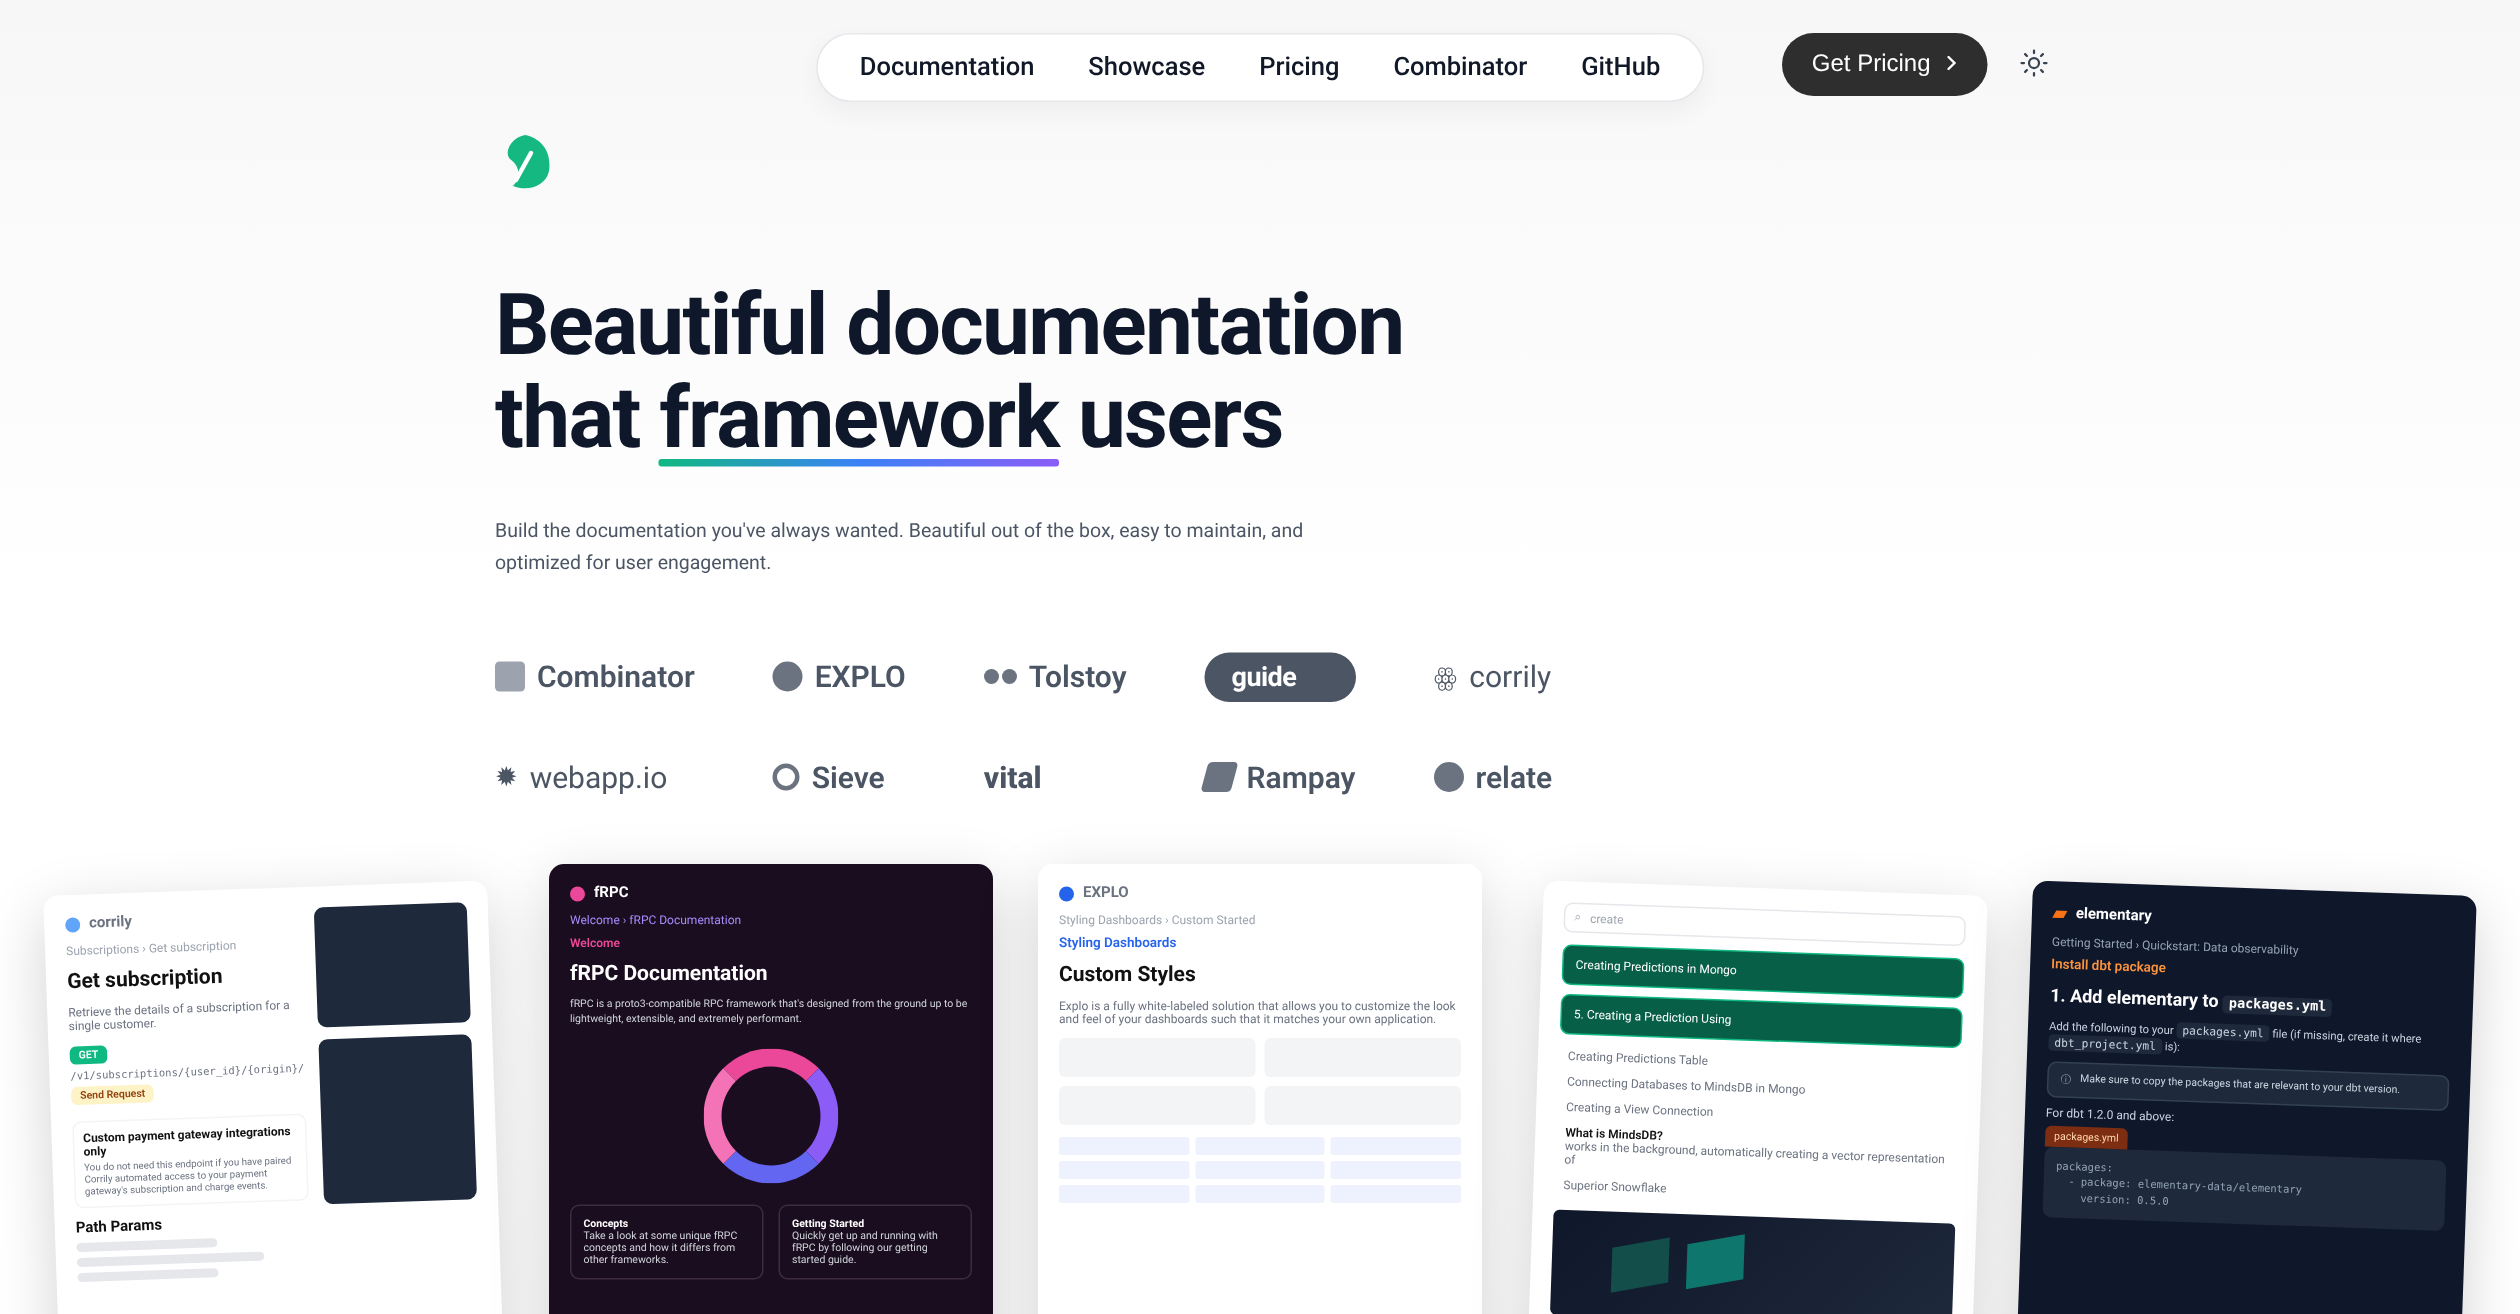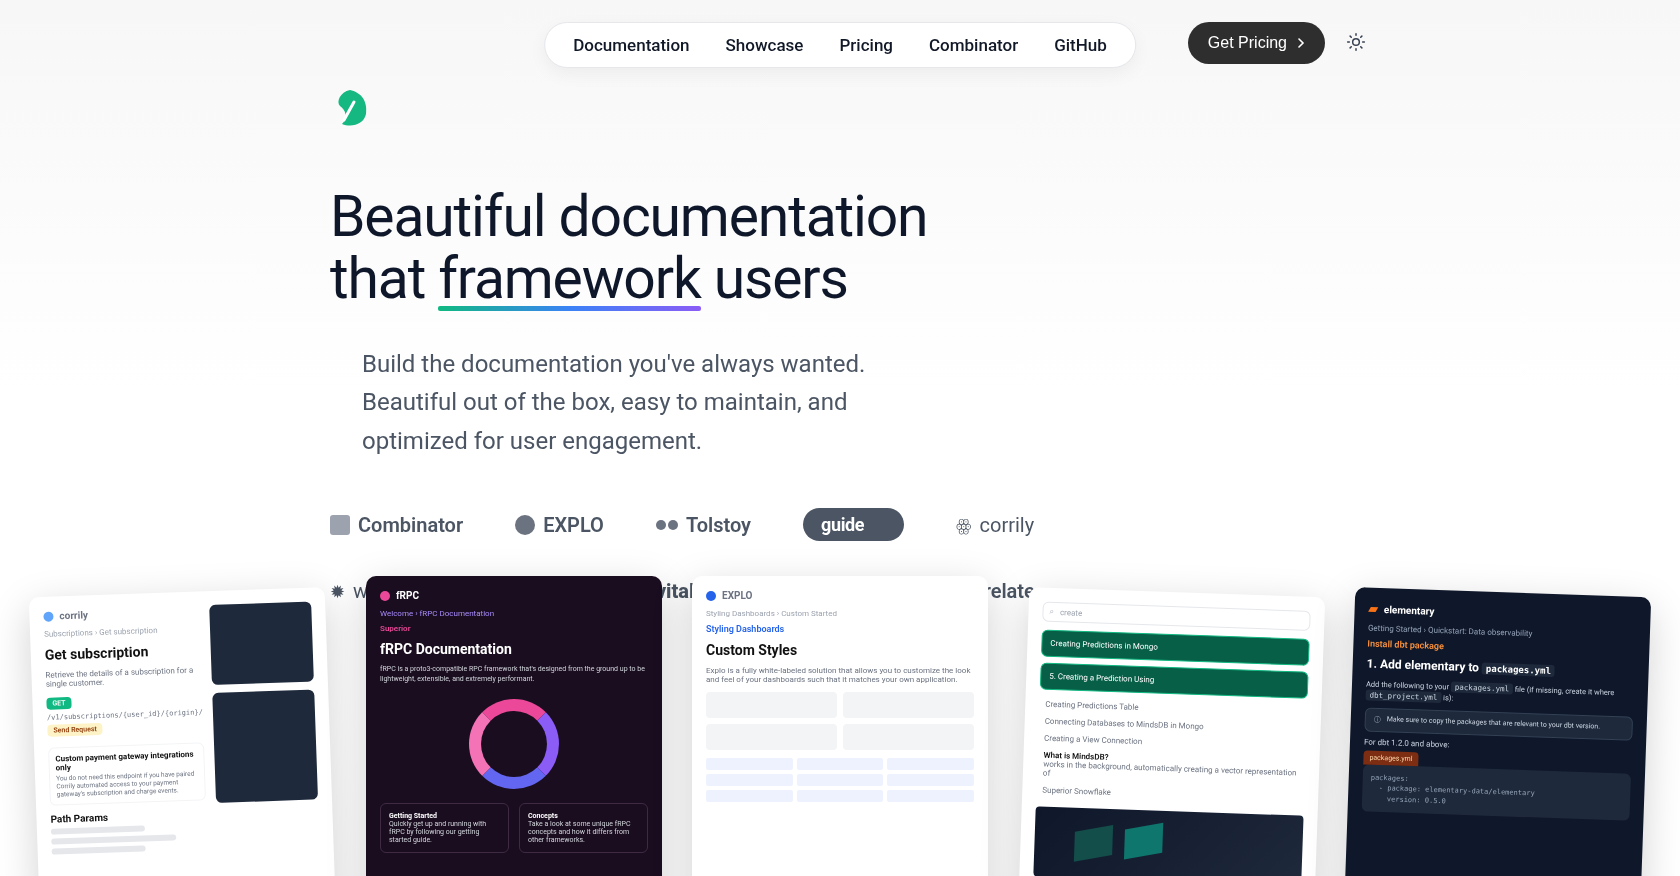--- a/index.html
+++ b/index.html
@@ -60,45 +60,44 @@
 }
 .content {
   position: absolute;
   left: 330px; top: 88px; width: 900px;
 }
 .logo {
   width: 40px; height: 40px; margin-bottom: 58px;
 }
 h1 {
   font-size: 57px;
-  font-weight: 400;
+  font-weight: 700;
   letter-spacing: -0.02em;
   line-height: 1.08;
   color: #0f172a;
 }
 h1 .line2 { display:block; }
 .underline-word {
   position: relative;
   display: inline-block;
 }
 .underline-word::after {
   content: '';
   position: absolute;
   left: 0; right: 0; bottom: -2px;
   height: 5px;
   background: linear-gradient(90deg,#10b981,#3b82f6,#8b5cf6);
   border-radius: 2px;
 }
 .subtext {
   margin-top: 36px;
-  font-size: 24px;
+  font-size: 13px;
   color: #4b5563;
   line-height: 1.6;
   max-width: 560px;
-  margin-left: 32px;
 }
 .logo-grid {
   margin-top: 48px;
   display: grid;
   grid-template-columns: repeat(5, auto);
   column-gap: 52px;
   row-gap: 38px;
   align-items: center;
   justify-content: start;
 }
@@ -299,32 +298,32 @@
       <div class="codeblock" style="height:110px;margin-top:8px"></div>
     </div>
   </div>
 
   <div class="shot dark">
     <div class="hdr" style="color:#fff">
         <span class="dot" style="background:#ec4899"></span>
         <span>fRPC</span>
       </div>
     <div class="crumbs" style="color:#a78bfa">Welcome  ›  fRPC Documentation</div>
-    <div style="color:#ec4899;font-size:8px;font-weight:600;margin-top:4px">Superior</div>
+    <div style="color:#ec4899;font-size:8px;font-weight:600;margin-top:4px">Welcome</div>
     <div class="shot-title">fRPC Documentation</div>
     <div style="font-size:7px;line-height:1.4">fRPC is a proto3-compatible RPC framework that's designed from the ground up to be lightweight, extensible, and extremely performant.</div>
     <div class="ring"></div>
     <div class="cardrow">
       <div class="card">
+        <div style="font-weight:700;color:#fff">Concepts</div>
+        <div>Take a look at some unique fRPC concepts and how it differs from other frameworks.</div>
+      </div>
+      <div class="card">
         <div style="font-weight:700;color:#fff">Getting Started</div>
         <div>Quickly get up and running with fRPC by following our getting started guide.</div>
-      </div>
-      <div class="card">
-        <div style="font-weight:700;color:#fff">Concepts</div>
-        <div>Take a look at some unique fRPC concepts and how it differs from other frameworks.</div>
       </div>
     </div>
   </div>
 
   <div class="shot">
     <div class="hdr">
         <span class="dot"></span>
         <span>EXPLO</span>
       </div>
     <div class="crumbs">Styling Dashboards  ›  Custom Started</div>

